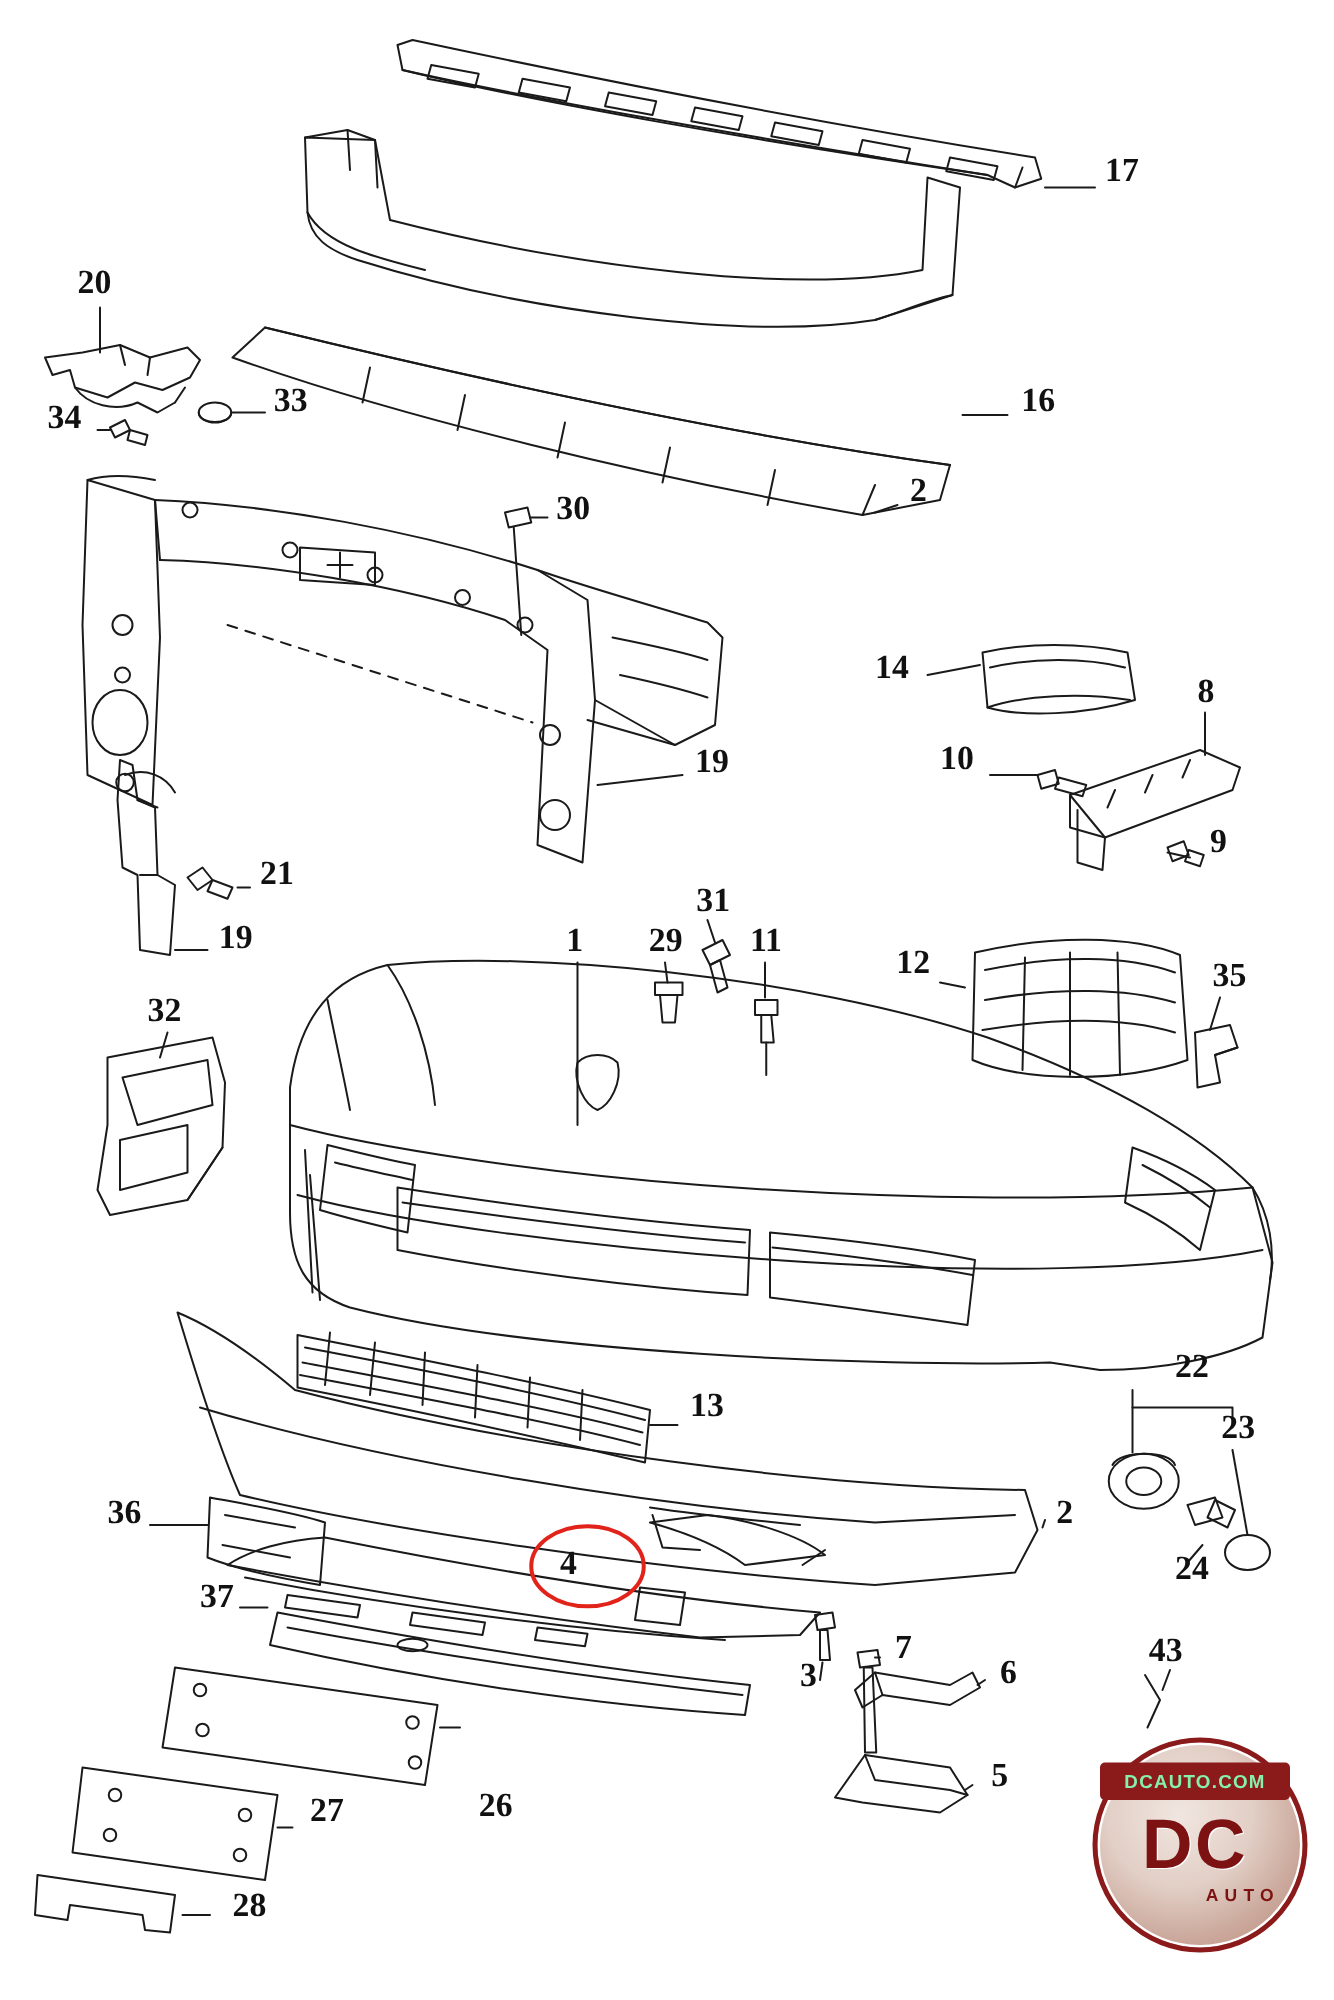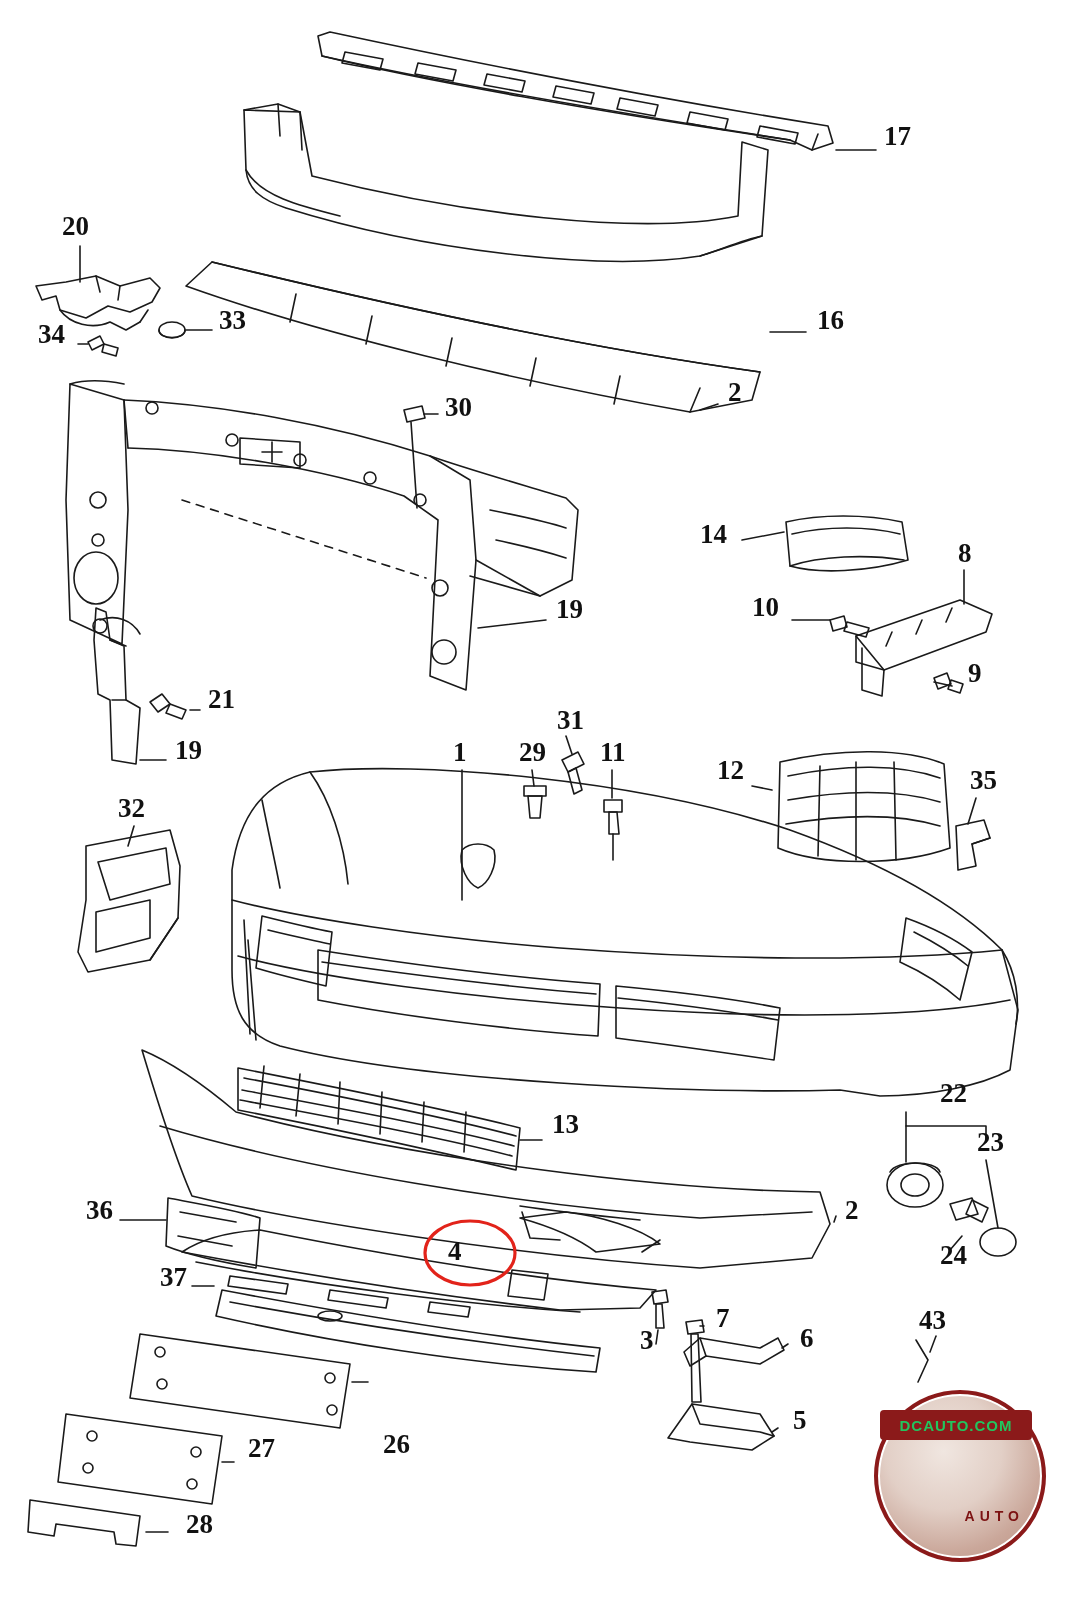--- a/index.html
+++ b/index.html
@@ -5,21 +5,21 @@
   html,body{margin:0;padding:0;background:#ffffff;}
   body{width:1067px;height:1600px;font-family:"Liberation Serif",serif;overflow:hidden;}
   #stage{position:relative;width:1067px;height:1600px;background:#fff;}
   svg.layer{position:absolute;left:0;top:0;width:1067px;height:1600px;}
   .callout{position:absolute;font-family:"Liberation Serif",serif;font-size:27px;font-weight:700;color:#111;letter-spacing:0px;white-space:nowrap;}
   .logo{position:absolute;left:866px;top:1382px;width:180px;height:205px;}
   .logo .ring{position:absolute;left:8px;top:8px;width:164px;height:164px;border-radius:50%;border:4px solid #8b1a1a;background:
       radial-gradient(circle at 40% 35%, #f0e6e0 0%, #e2cfc6 40%, #caa79a 70%, #b98f80 100%);
       box-shadow:0 0 0 2px #fff inset;}
   .logo .band{position:absolute;left:14px;top:28px;width:152px;height:30px;background:#8b1a1a;border-radius:4px;
-      display:flex;align-items:center;justify-content:center;color:#22c55e;font-family:"Liberation Sans",sans-serif;font-size:15px;font-weight:700;letter-spacing:1px;}
+      display:flex;align-items:center;justify-content:center;color:#86efac;font-family:"Liberation Sans",sans-serif;font-size:15px;font-weight:700;letter-spacing:1px;}
   .logo .dc{position:absolute;left:22px;top:62px;width:136px;height:62px;color:#7c1212;font-family:"Liberation Sans",sans-serif;
       font-size:56px;font-weight:700;letter-spacing:2px;text-align:center;line-height:62px;text-shadow:1px 1px 0 #fff;}
   .logo .auto{position:absolute;left:22px;top:126px;width:136px;text-align:right;color:#7c1212;
       font-family:"Liberation Sans",sans-serif;font-size:14px;font-weight:700;letter-spacing:5px;}
 </style>
 </head>
 <body>
 
 <div id="stage">
 
@@ -376,16 +376,17 @@
   <div class="callout" style="left:800px;top:1338px;transform:translate(0,-50%)">6</div>
   <div class="callout" style="left:383px;top:1444px;transform:translate(0,-50%)">26</div>
   <div class="callout" style="left:919px;top:1320px;transform:translate(0,-50%)">43</div>
   <div class="callout" style="left:793px;top:1420px;transform:translate(0,-50%)">5</div>
   <div class="callout" style="left:248px;top:1448px;transform:translate(0,-50%)">27</div>
   <div class="callout" style="left:186px;top:1524px;transform:translate(0,-50%)">28</div>
 
   <div class="logo">
     <div class="ring"></div>
     <div class="band">DCAUTO.COM</div>
+    <div class="dc">DC</div>
     <div class="auto">AUTO</div>
   </div>
 
 </div>
 
 </body></html>

